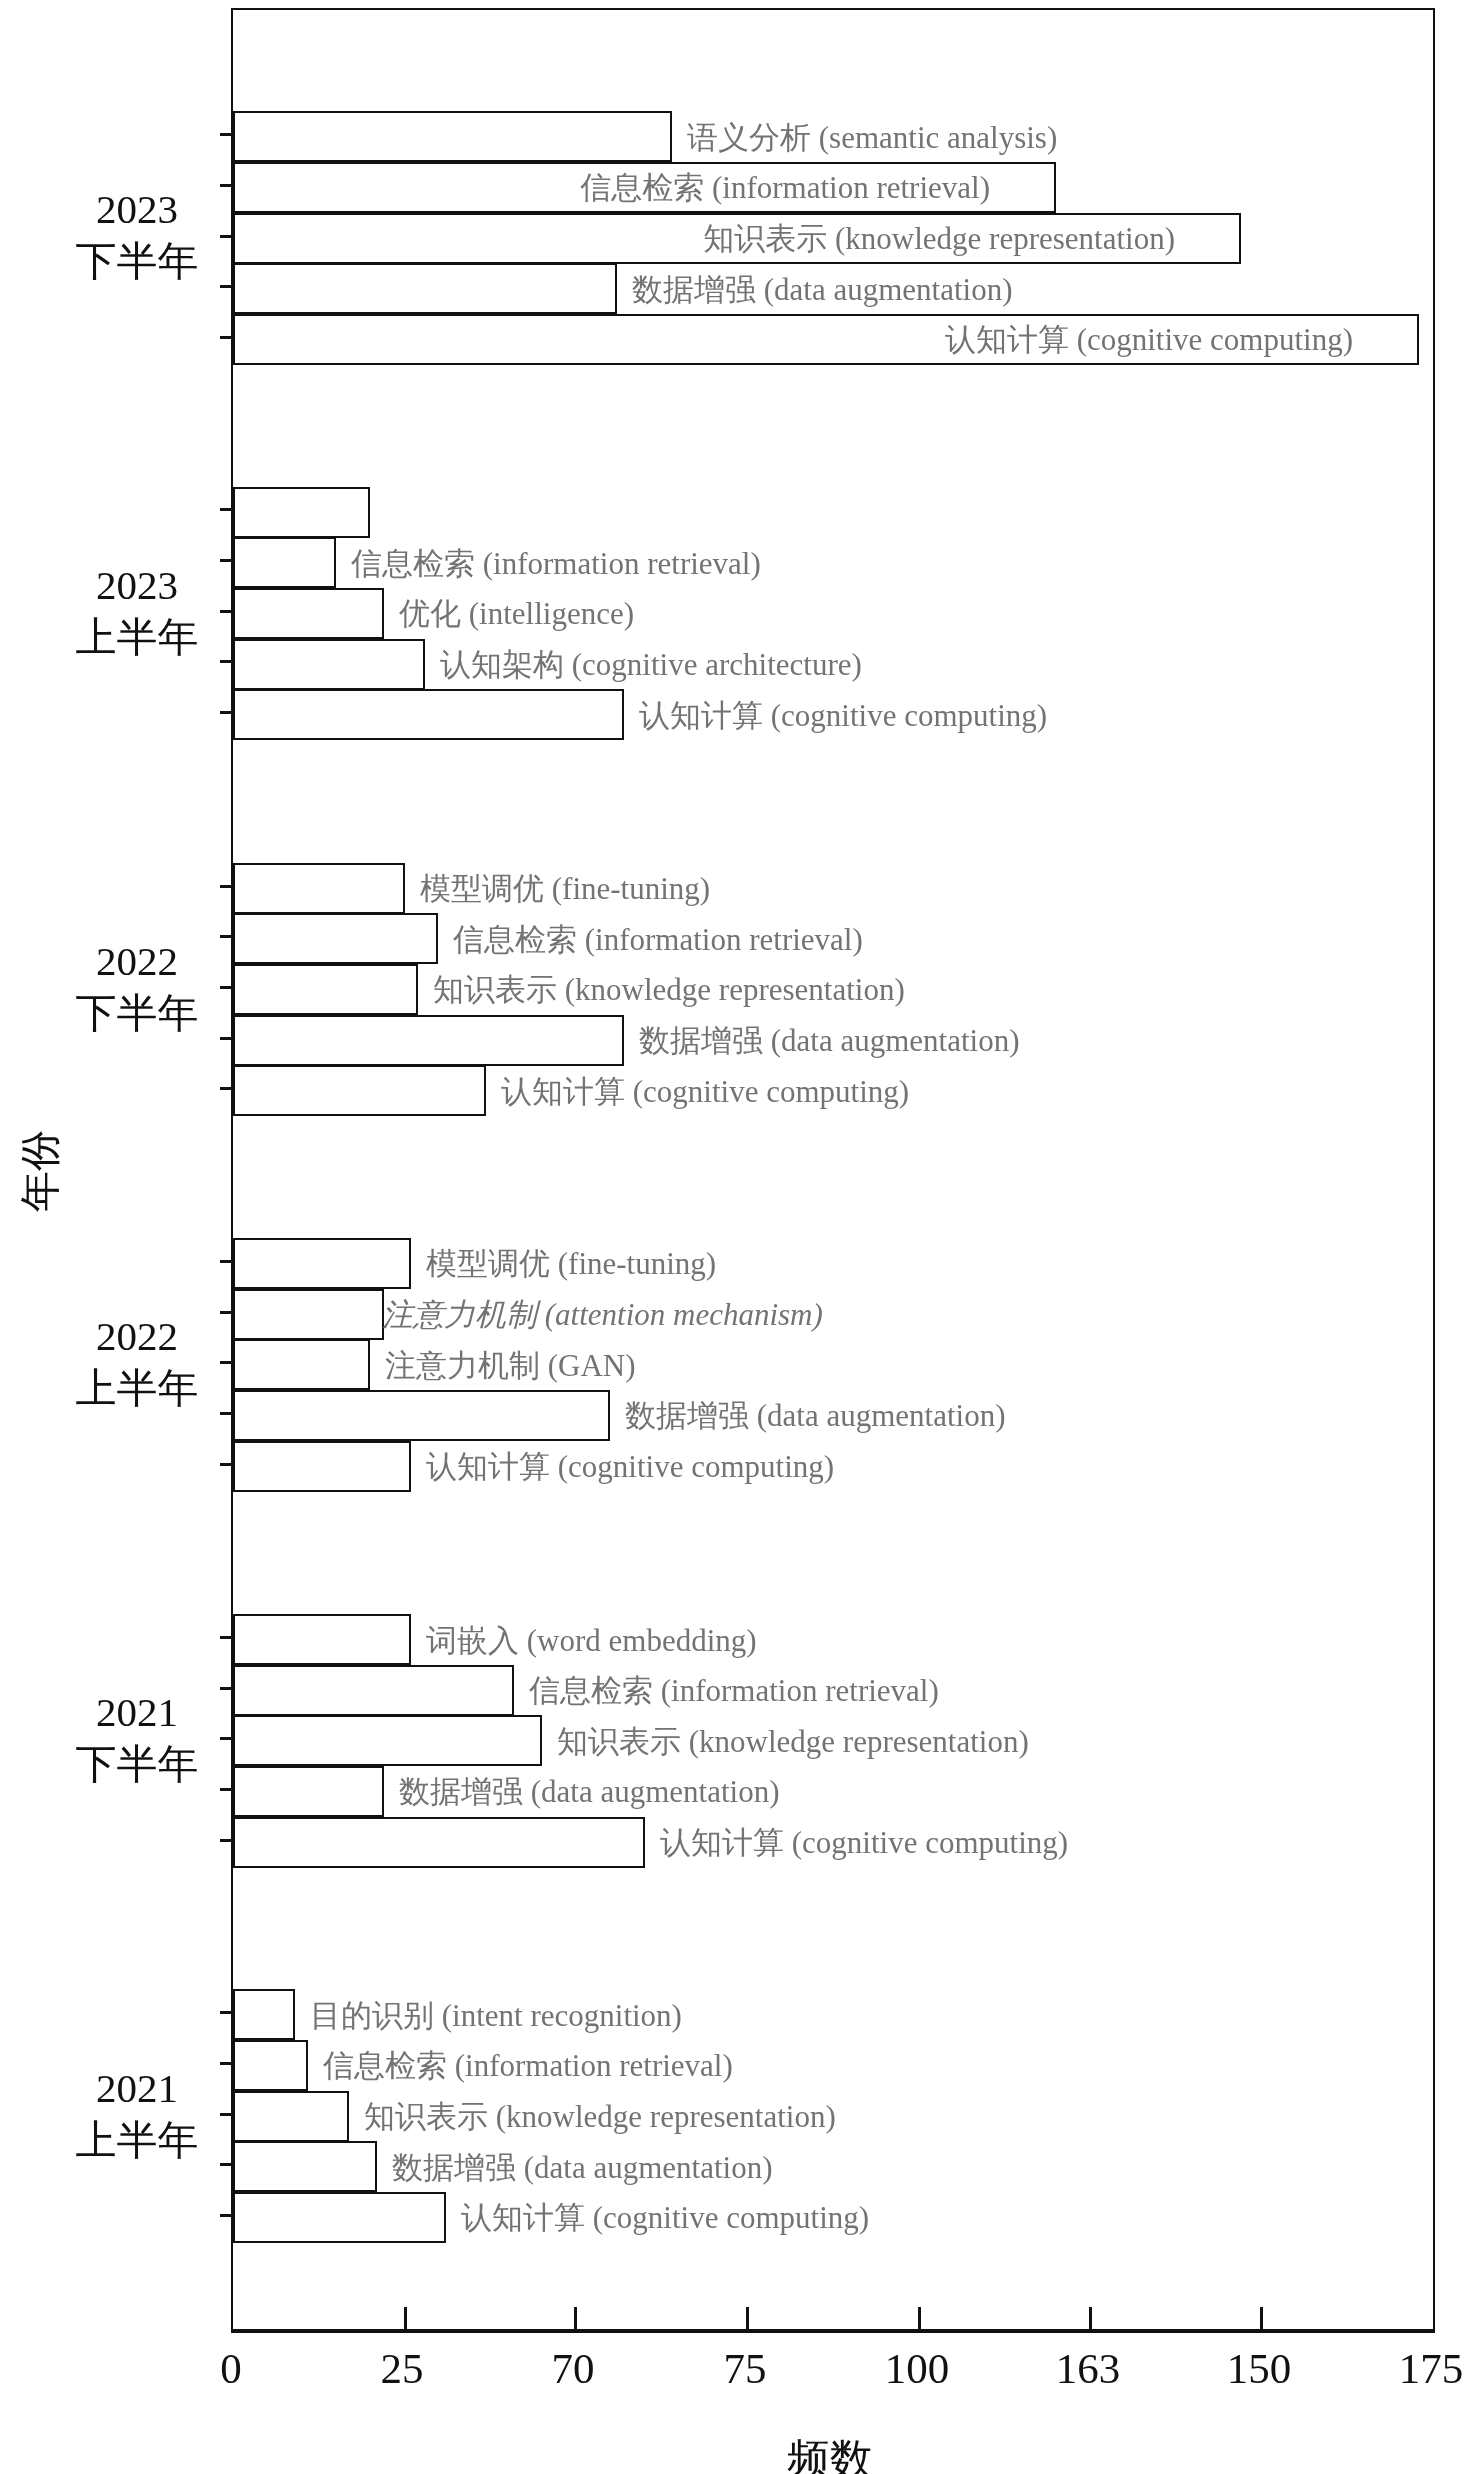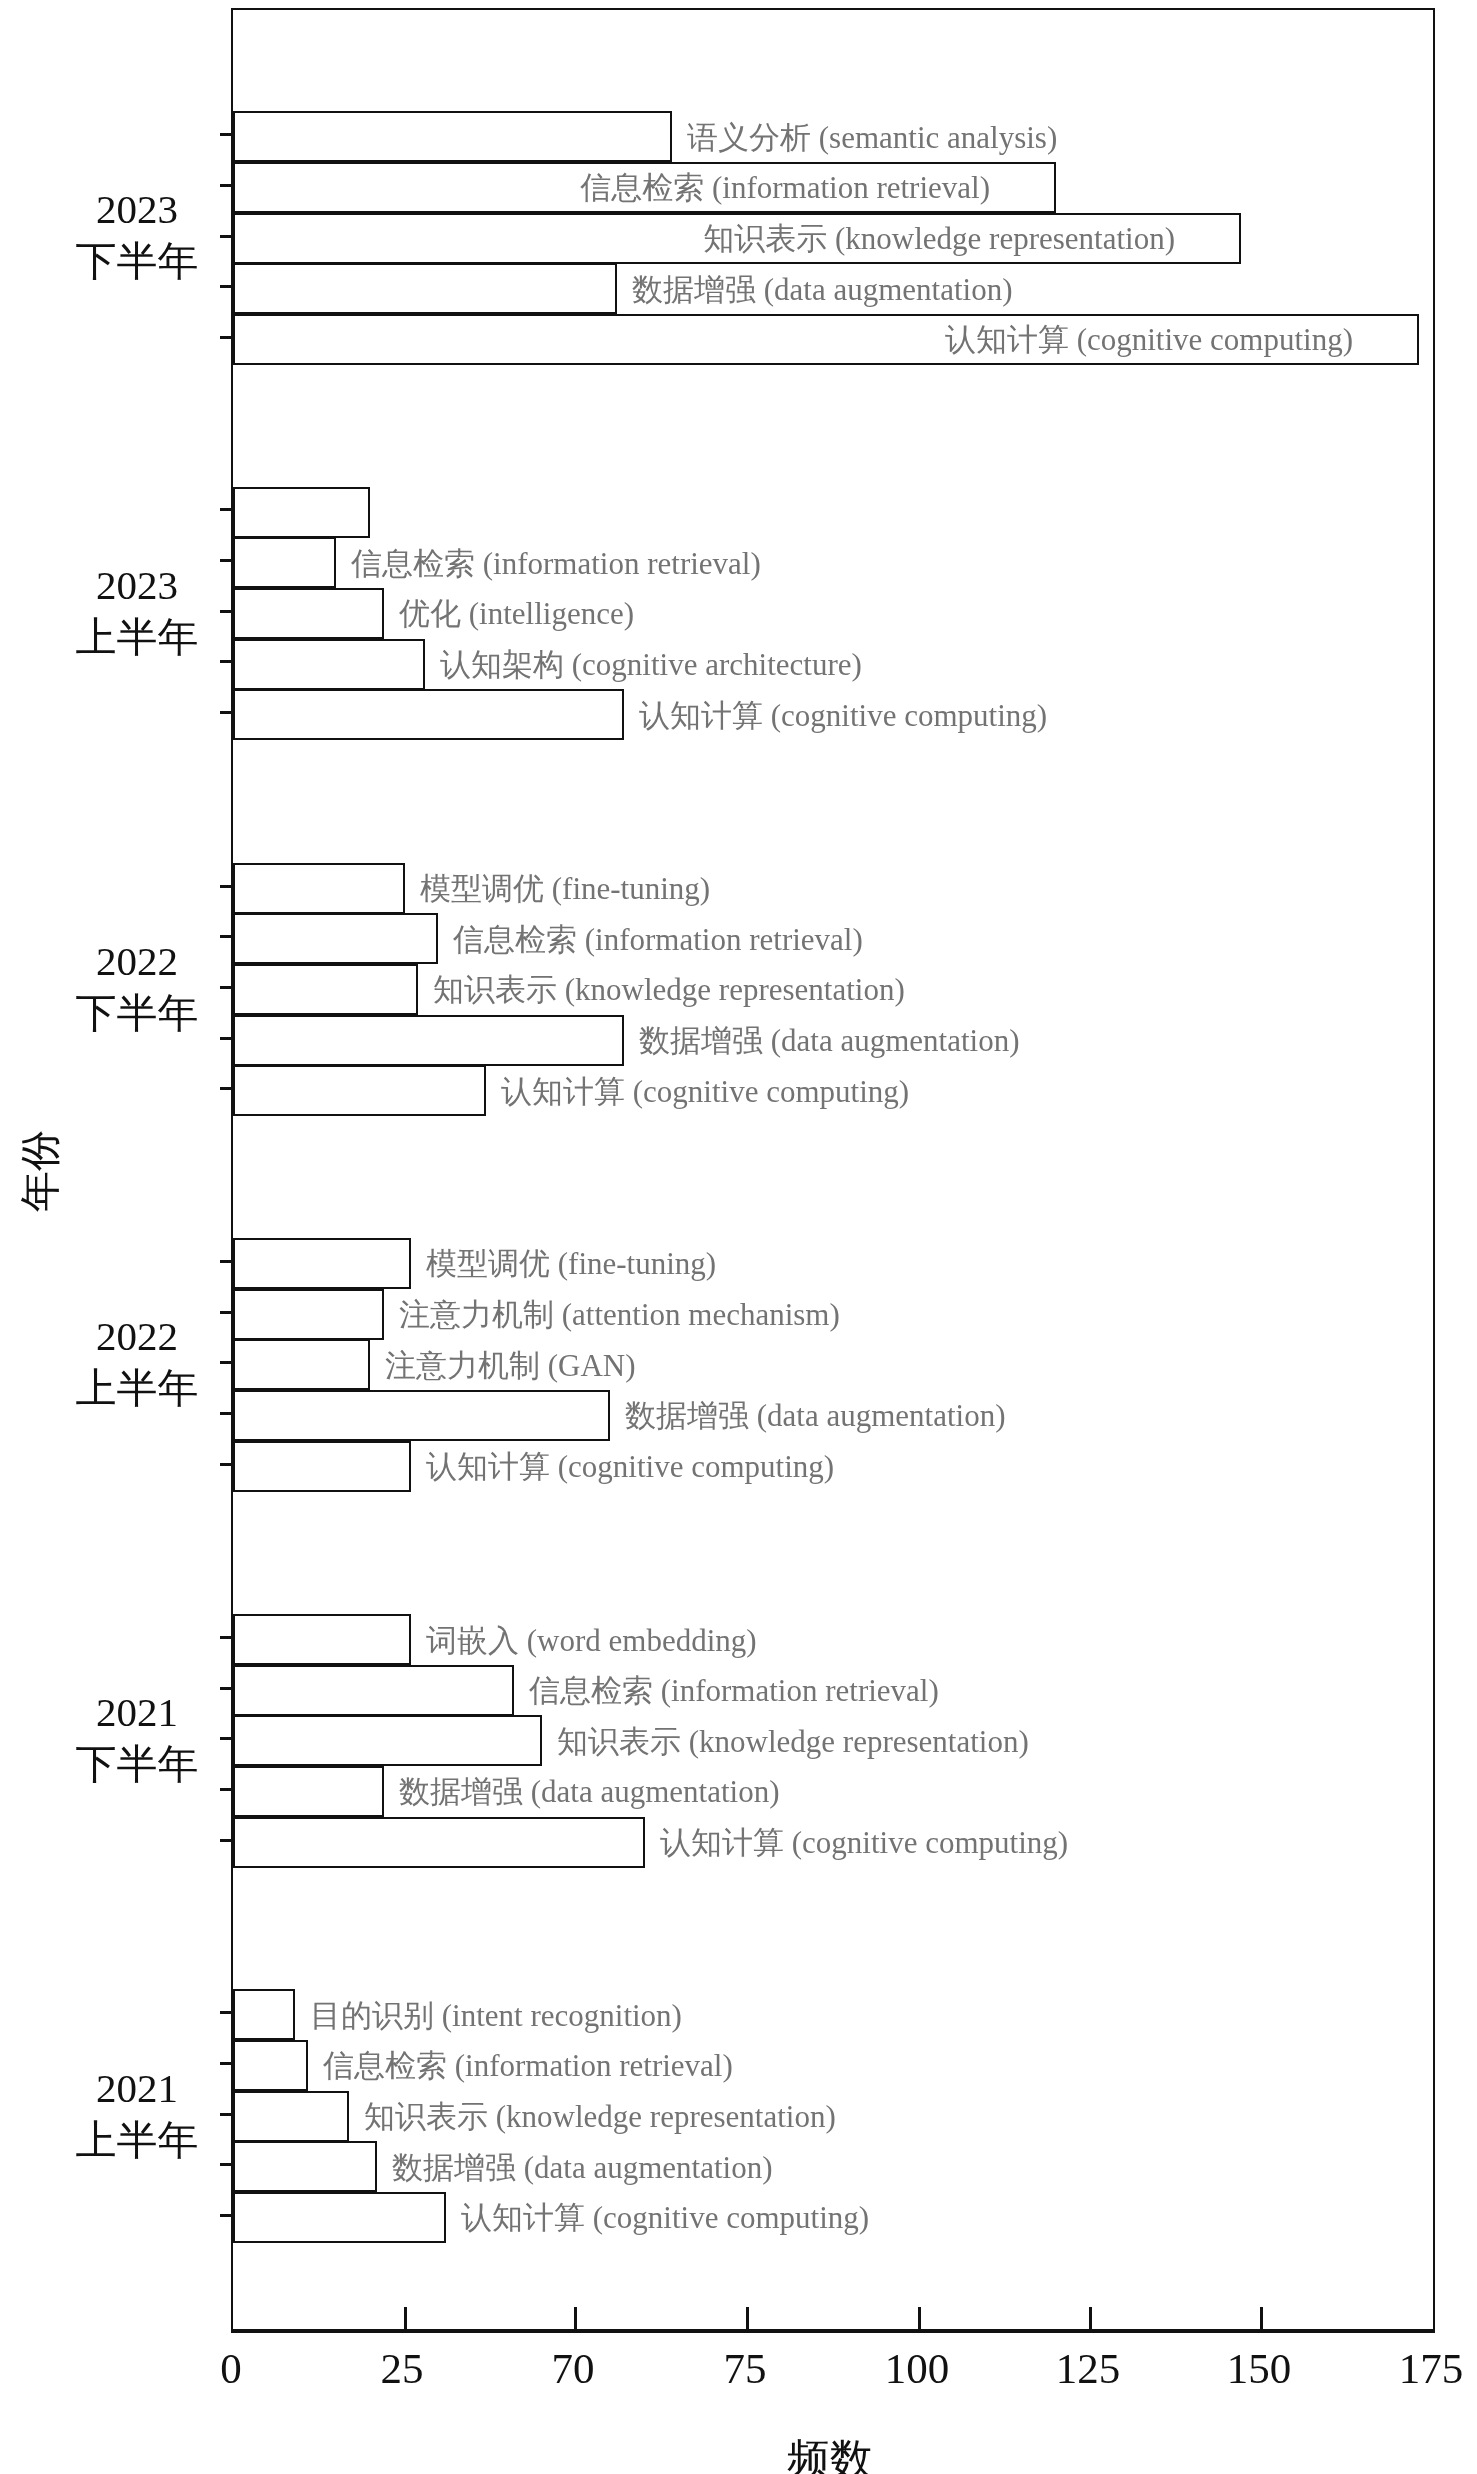--- a/index.html
+++ b/index.html
@@ -72,21 +72,21 @@
       <div class="bar-label" style="top: 929px; left: 220px; transform: translateY(-50%);">信息检索 (information retrieval)</div>
       <div class="bar" style="top: 954px; height: 51px; width: 185px;"></div>
       <div class="bar-label" style="top: 979px; left: 200px; transform: translateY(-50%);">知识表示 (knowledge representation)</div>
       <div class="bar" style="top: 1005px; height: 51px; width: 391px;"></div>
       <div class="bar-label" style="top: 1030px; left: 406px; transform: translateY(-50%);">数据增强 (data augmentation)</div>
       <div class="bar" style="top: 1055px; height: 51px; width: 253px;"></div>
       <div class="bar-label" style="top: 1081px; left: 268px; transform: translateY(-50%);">认知计算 (cognitive computing)</div>
       <div class="bar" style="top: 1228px; height: 51px; width: 178px;"></div>
       <div class="bar-label" style="top: 1253px; left: 193px; transform: translateY(-50%);">模型调优 (fine-tuning)</div>
       <div class="bar" style="top: 1279px; height: 51px; width: 151px;"></div>
-      <div class="bar-label" style="top: 1304px; left: 166px; transform: translateY(-50%);">注意力机制 (attention mechanism)</div>
+      <div class="bar-label" style="top: 1304px; left: 149px; transform: translateY(-50%); font-style: italic;">注意力机制 (attention mechanism)</div>
       <div class="bar" style="top: 1329px; height: 51px; width: 137px;"></div>
       <div class="bar-label" style="top: 1355px; left: 152px; transform: translateY(-50%);">注意力机制 (GAN)</div>
       <div class="bar" style="top: 1380px; height: 51px; width: 377px;"></div>
       <div class="bar-label" style="top: 1405px; left: 392px; transform: translateY(-50%);">数据增强 (data augmentation)</div>
       <div class="bar" style="top: 1431px; height: 51px; width: 178px;"></div>
       <div class="bar-label" style="top: 1456px; left: 193px; transform: translateY(-50%);">认知计算 (cognitive computing)</div>
       <div class="bar" style="top: 1604px; height: 51px; width: 178px;"></div>
       <div class="bar-label" style="top: 1630px; left: 193px; transform: translateY(-50%);">词嵌入 (word embedding)</div>
       <div class="bar" style="top: 1655px; height: 51px; width: 281px;"></div>
       <div class="bar-label" style="top: 1680px; left: 296px; transform: translateY(-50%);">信息检索 (information retrieval)</div>
@@ -166,17 +166,17 @@
     <div class="y-tick" style="left: 220px; top: 2214px;"></div>
     <div class="group-label" style="left: 43px; top: 2114px;">
       <div>2021</div>
       <div>上半年</div>
     </div>
     <div class="x-tick-label" style="left: 231px; top: 2347px;">0</div>
     <div class="x-tick-label" style="left: 402px; top: 2347px;">25</div>
     <div class="x-tick-label" style="left: 573px; top: 2347px;">70</div>
     <div class="x-tick-label" style="left: 745px; top: 2347px;">75</div>
     <div class="x-tick-label" style="left: 917px; top: 2347px;">100</div>
-    <div class="x-tick-label" style="left: 1088px; top: 2347px;">125</div>
+    <div class="x-tick-label" style="left: 1088px; top: 2347px;">163</div>
     <div class="x-tick-label" style="left: 1259px; top: 2347px;">150</div>
     <div class="x-tick-label" style="left: 1431px; top: 2347px;">175</div>
   </div>
 
 
 </body></html>

